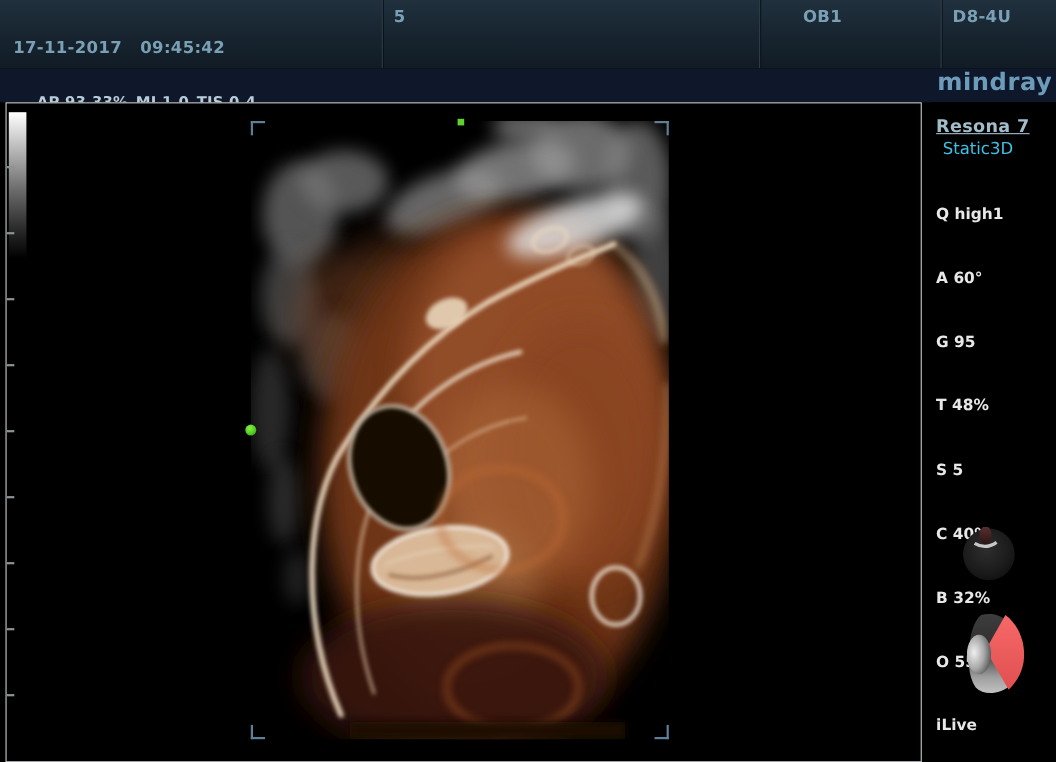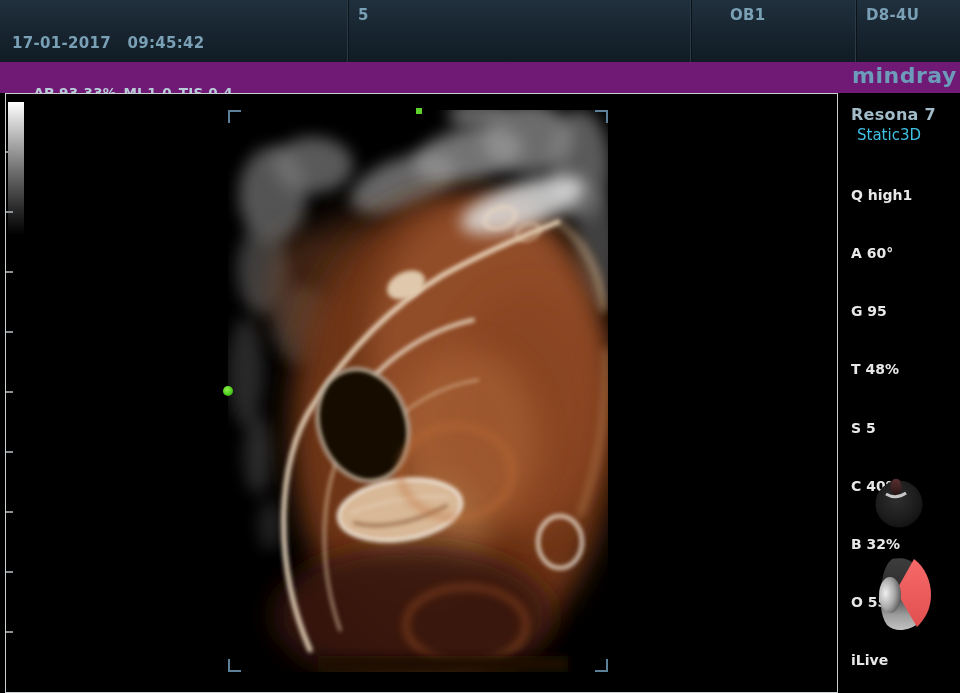--- a/index.html
+++ b/index.html
@@ -22,21 +22,21 @@
   .topbar .t{
     position:absolute;color:#7aa0b6;font-weight:700;font-size:15px;white-space:pre;
     letter-spacing:.3px;
   }
   .t-datetime{left:12px;top:34px;}
   .t-frame{left:10px;top:6px;}
   .t-examid{left:10px;top:33px;}
   .t-mode{left:10px;top:6px;margin-left:29px;}
   .t-probe{left:10px;top:6px;}
   
-  .status-row{position:absolute;left:0;top:62px;width:960px;height:31px;background:#701a75;}
+  .status-row{position:absolute;left:0;top:62px;width:960px;height:31px;background:#0f172a;}
   .status-left{position:absolute;left:4px;top:7px;color:#b9cdd9;font-size:13.5px;font-weight:700;letter-spacing:.2px;white-space:pre;}
   .status-left span{margin-right:7px;}
   .brand{
     position:absolute;left:852px;top:1px;color:#6d9cbb;font-size:22px;font-weight:800;
     letter-spacing:.5px;font-family:"DejaVu Sans","Liberation Sans",sans-serif;
   }
   
   .image-area{
     position:absolute;left:5px;top:93px;width:833px;height:600px;
     border:1px solid #c9ced0;background:#000;overflow:hidden;
@@ -52,35 +52,35 @@
   .br-tr{left:589px;top:16px;border-right:2px solid #5c8098;border-top:2px solid #5c8098;}
   .br-bl{left:222px;top:565px;border-left:2px solid #5c8098;border-bottom:2px solid #5c8098;}
   .br-br{left:589px;top:565px;border-right:2px solid #5c8098;border-bottom:2px solid #5c8098;}
   .marker-square{position:absolute;left:410px;top:14px;width:6px;height:6px;background:#5fd22b;}
   .marker-dot{
     position:absolute;left:217px;top:292px;width:10px;height:10px;border-radius:50%;
     background:radial-gradient(circle at 40% 35%,#8df04a 0%,#4fcd1f 55%,#2f8c0e 100%);
   }
   
   .right-panel{position:absolute;left:848px;top:93px;width:112px;height:600px;background:#000;}
-  .sys-name{position:absolute;left:851px;top:105px;color:#a2bcca;font-size:16px;font-weight:600;letter-spacing:.3px;}
+  .sys-name{position:absolute;left:851px;top:105px;color:#a2bcca;font-size:16px;font-weight:600;letter-spacing:.3px;text-decoration:underline;}
   .sys-mode{position:absolute;left:857px;top:126px;color:#3ec1e4;font-size:15px;font-weight:400;}
   .params{position:absolute;left:851px;top:147px;color:#e8e8e8;font-size:14px;font-weight:700;line-height:19.4px;white-space:pre;}
   .params div{height:19.4px;}
   .trackball-svg{position:absolute;left:874px;top:479px;}
   .probe-svg{position:absolute;left:879px;top:557px;}
 </style>
 </head>
 <body>
 
 <div class="screen">
 
   <header class="topbar">
     <div class="cell cell-datetime">
-      <div class="t t-datetime">17-01-2017   09:45:42</div>
+      <div class="t t-datetime">17-11-2017   09:45:42</div>
     </div>
     <div class="cell cell-exam">
       <div class="t t-frame">5</div>
     </div>
     <div class="cell cell-mode">
       <div class="t t-mode">OB1</div>
     </div>
     <div class="cell cell-probe">
       <div class="t t-probe">D8-4U</div>
     </div>

